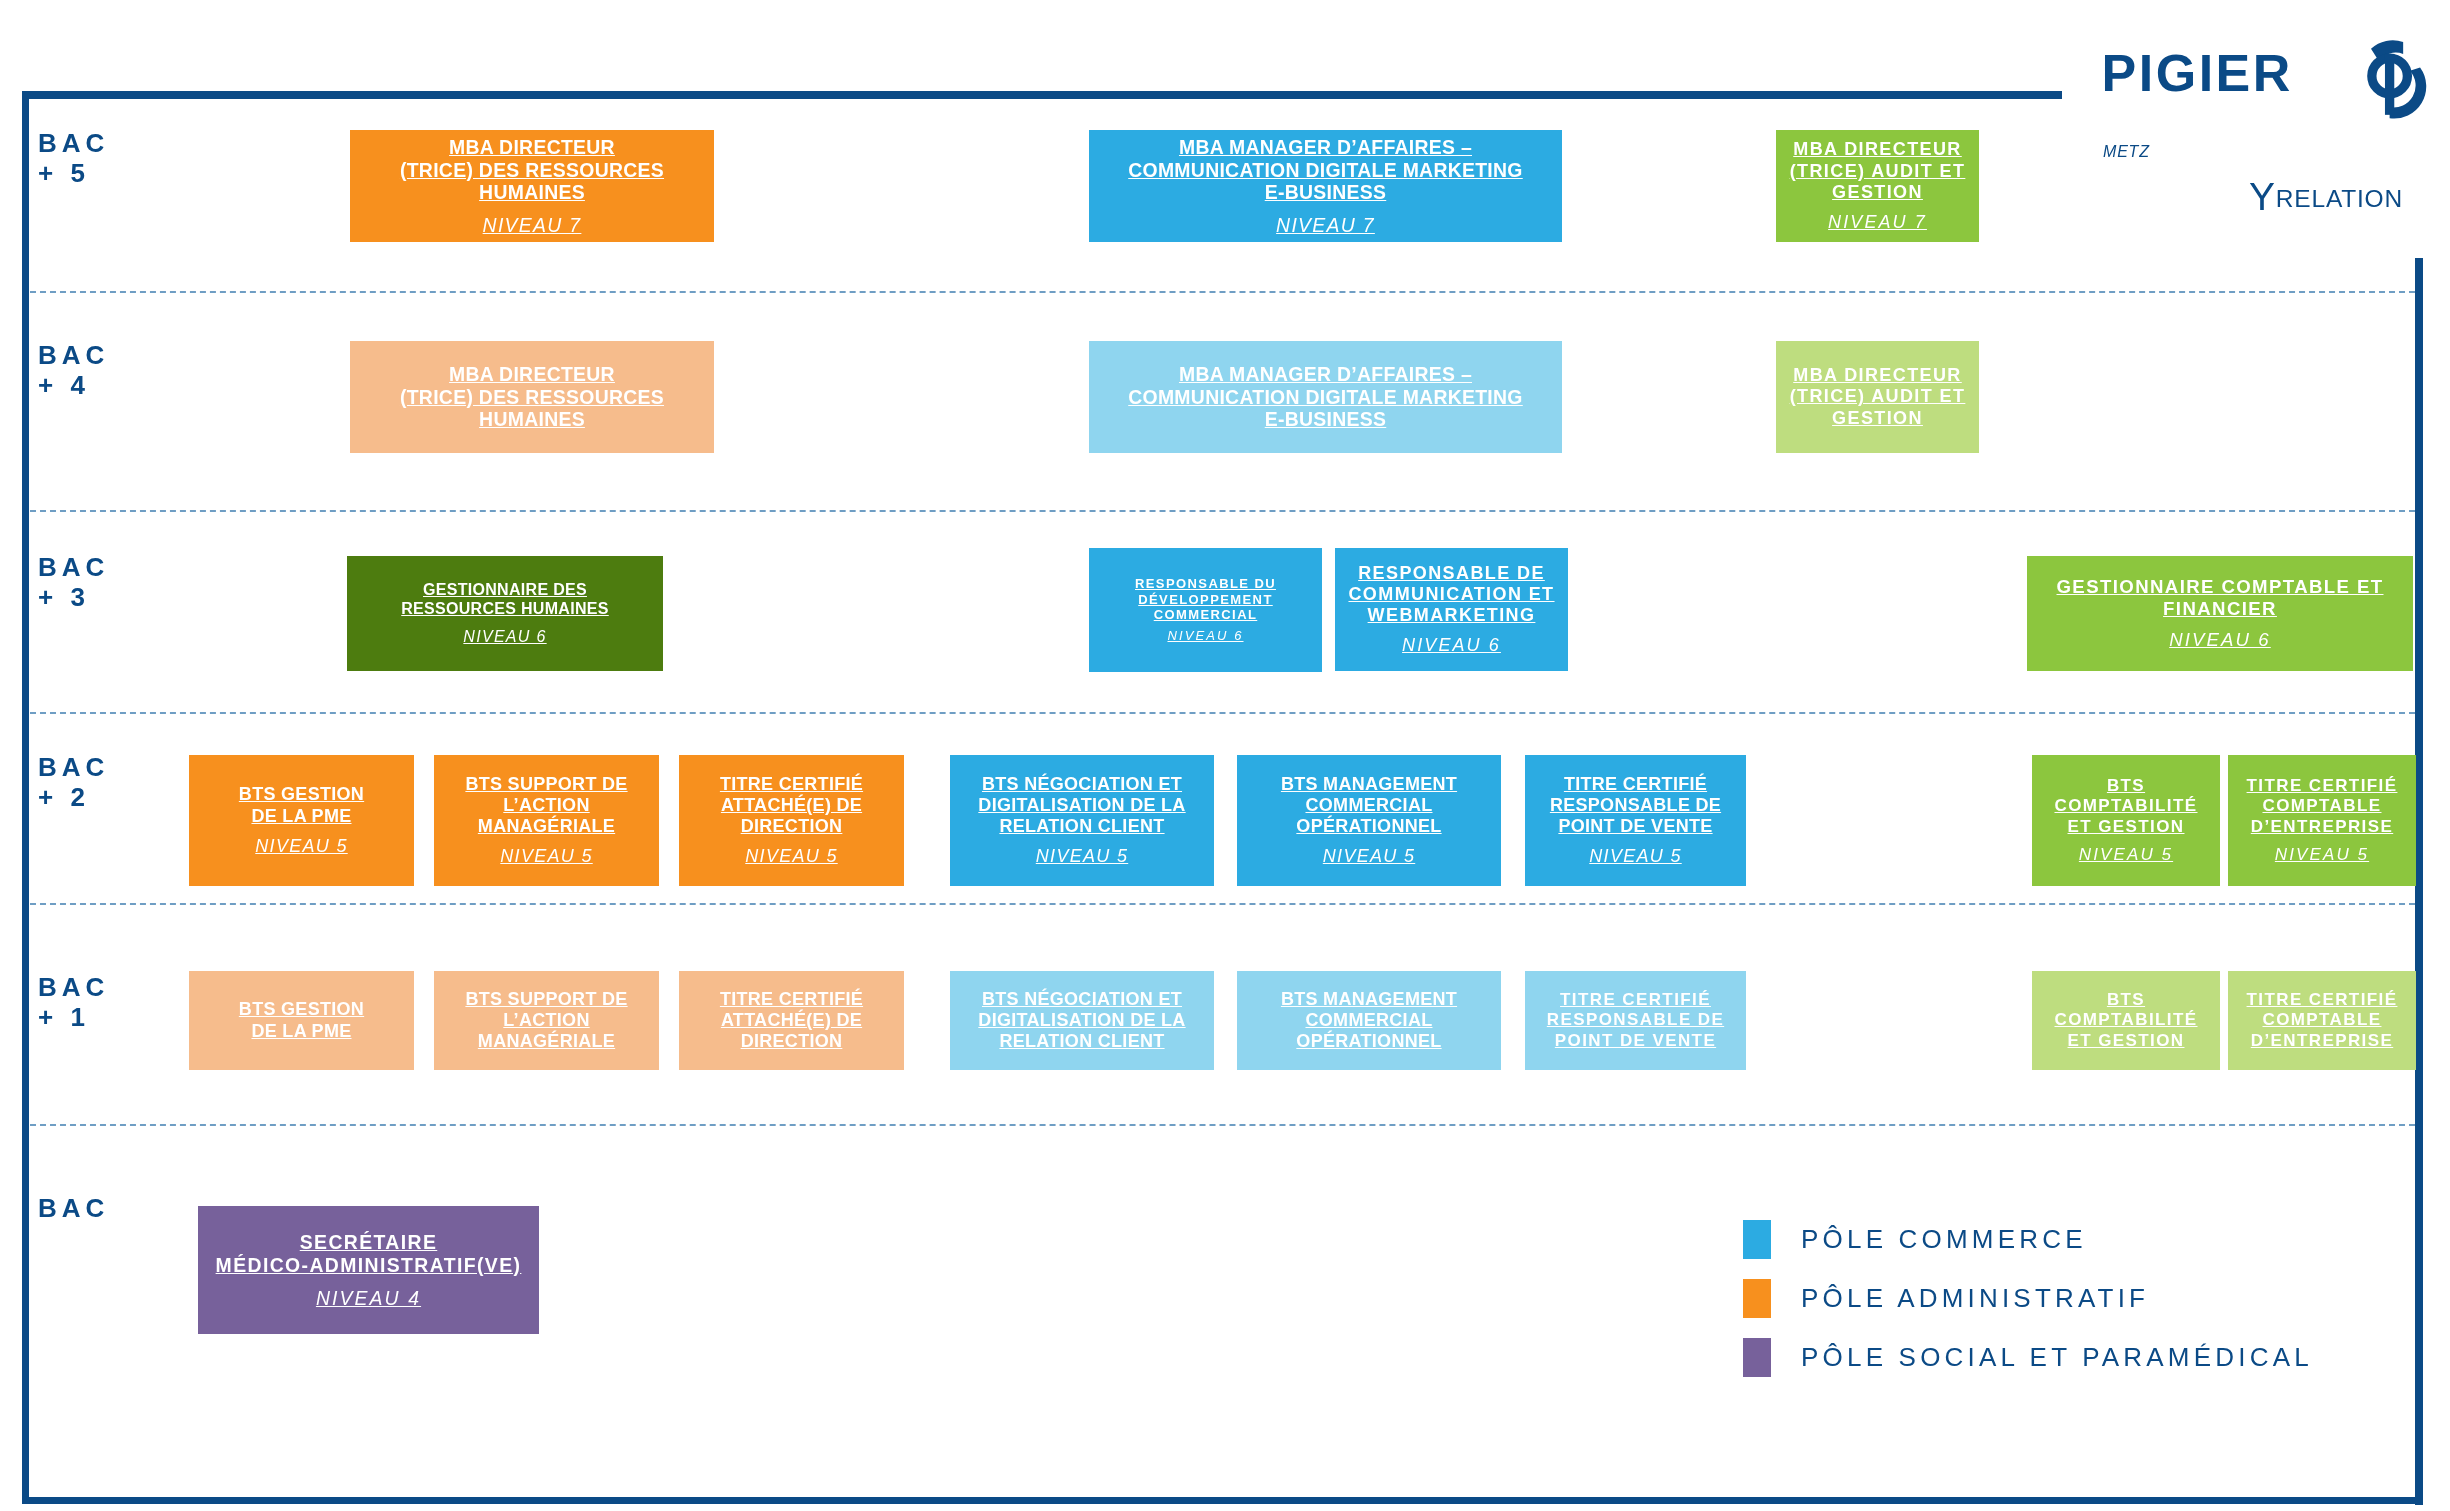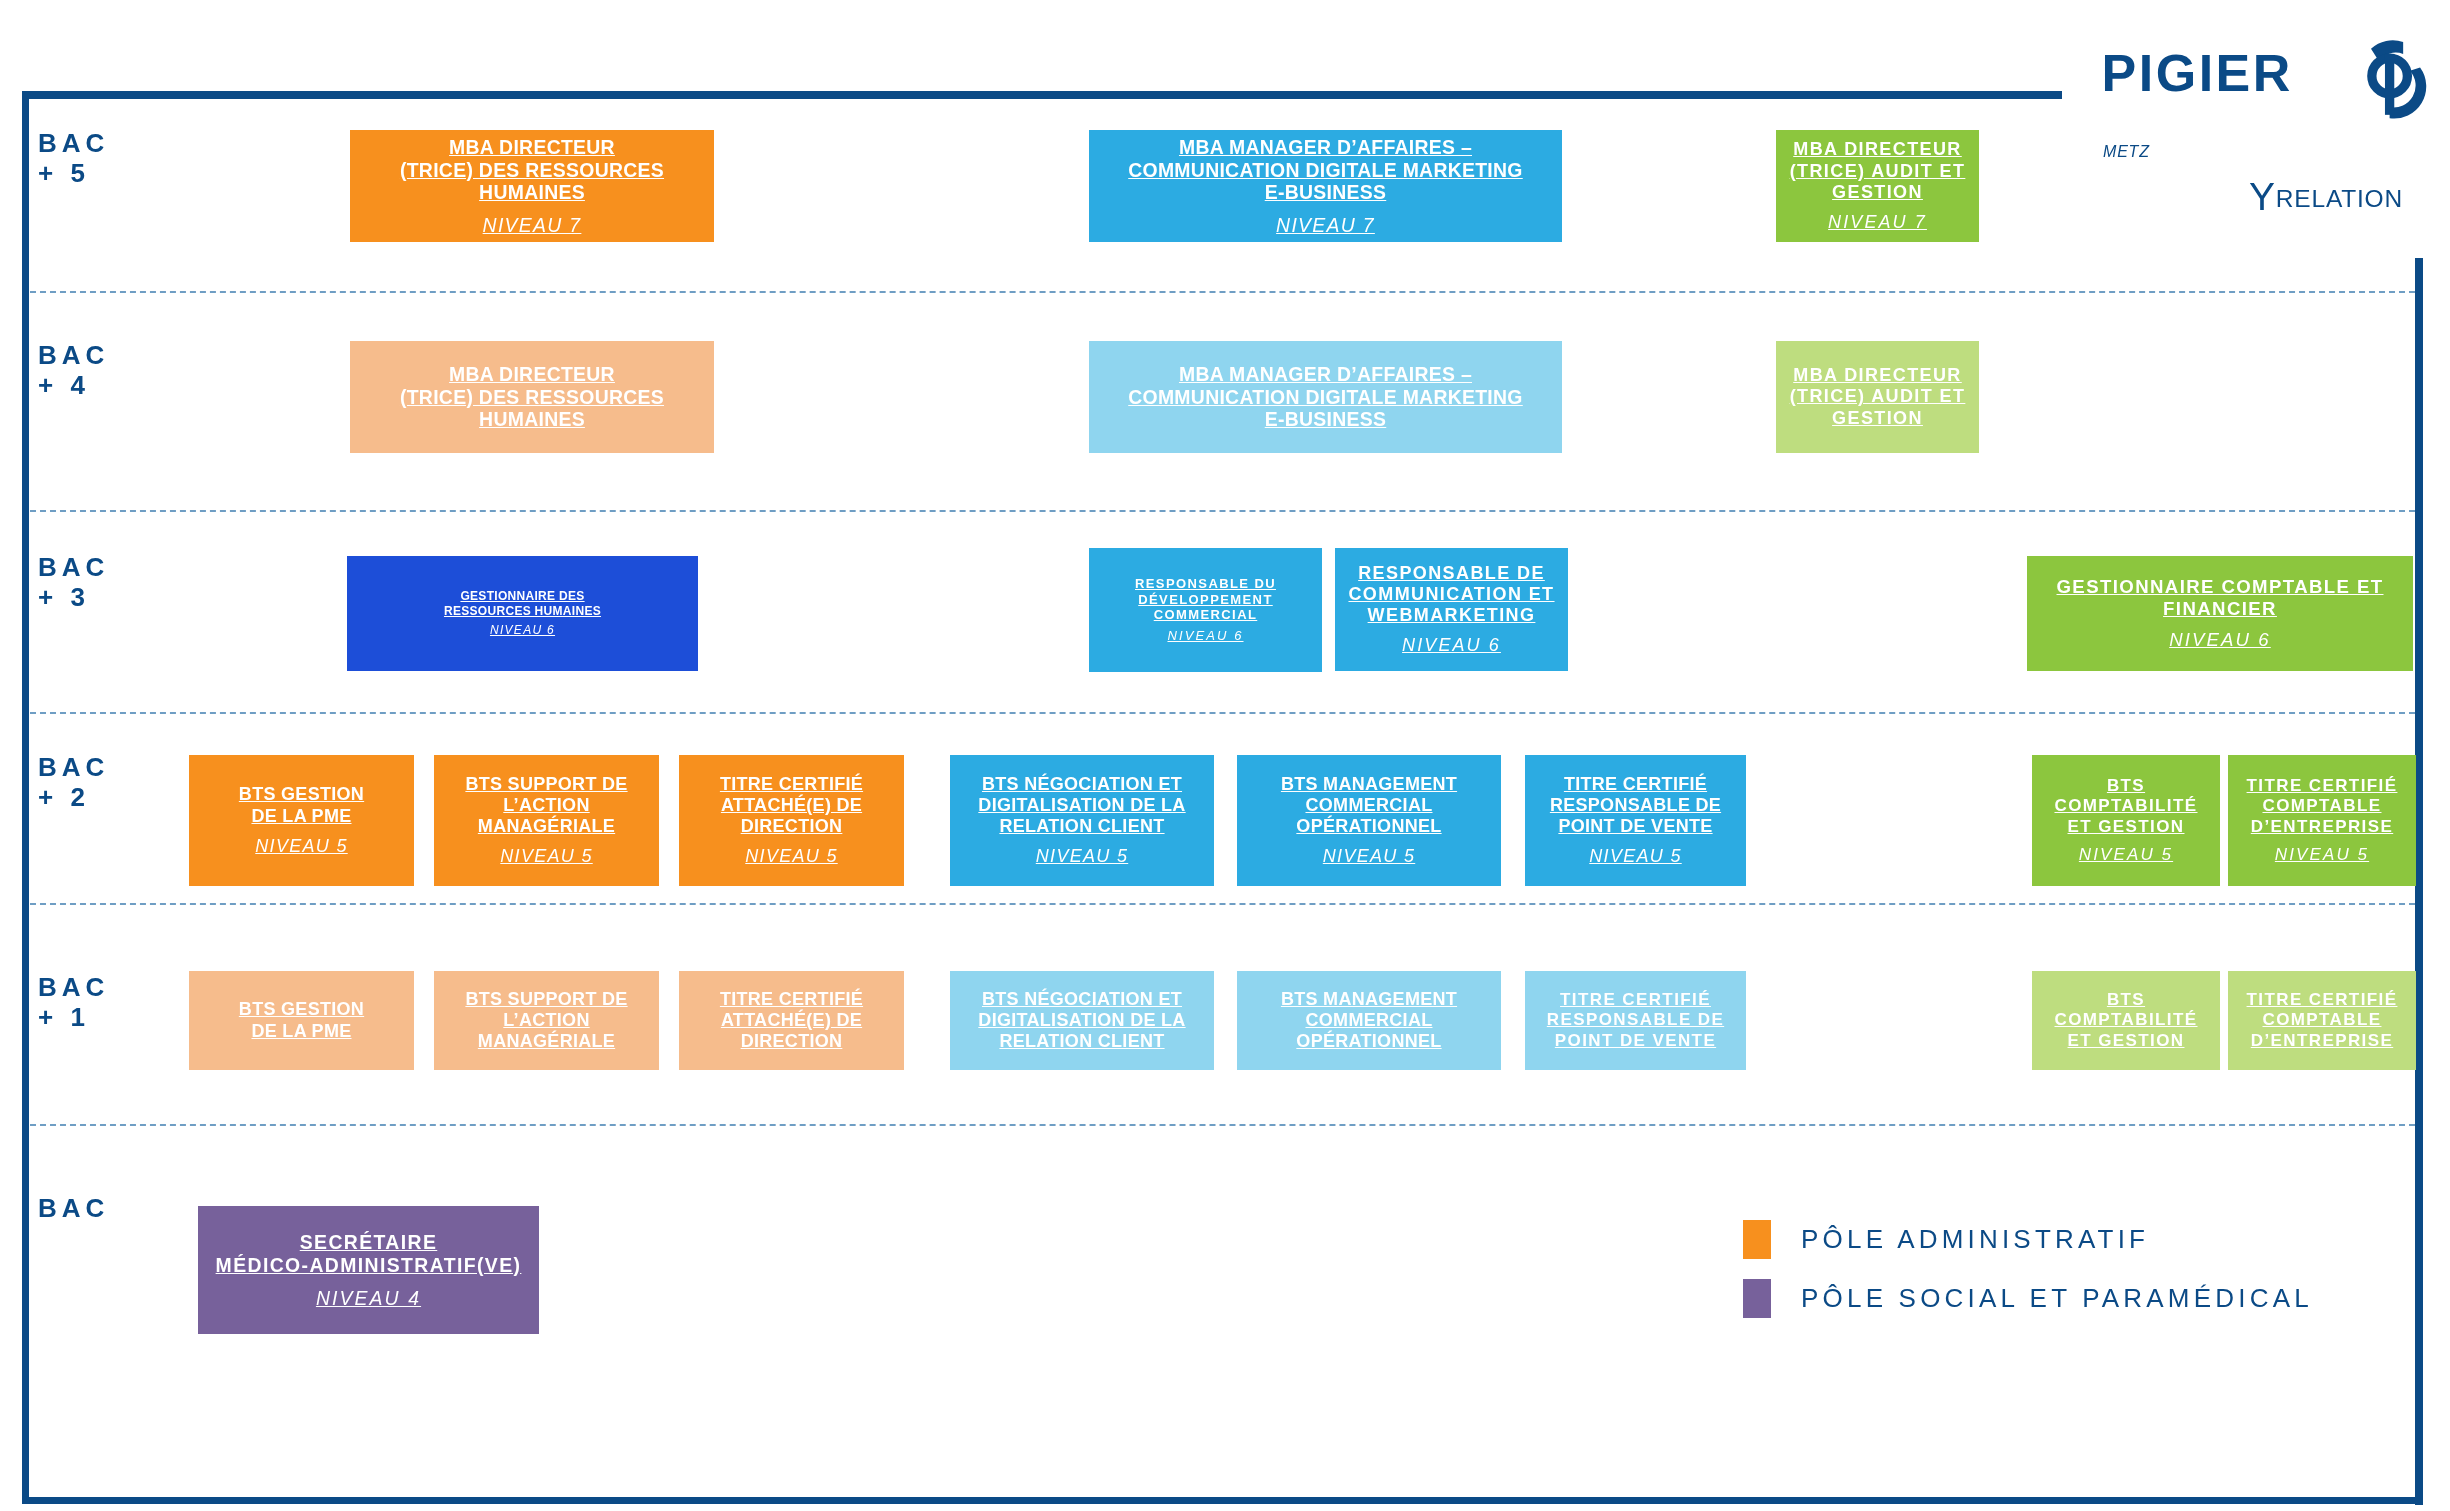--- a/index.html
+++ b/index.html
@@ -219,21 +219,21 @@
 </div>
 <div class="box fnt-cond" style="left: 1089px; top: 341px; width: 473px; height: 112px; font-size: 19.4px; background: rgb(143, 213, 239);">
   <div class="title">MBA MANAGER D’AFFAIRES –<br>COMMUNICATION DIGITALE MARKETING<br>E-BUSINESS</div>
 
 </div>
 <div class="box fnt-wide" style="left: 1776px; top: 341px; width: 203px; height: 112px; font-size: 18px; background: rgb(190, 221, 127);">
   <div class="title">MBA DIRECTEUR<br>(TRICE) AUDIT ET<br>GESTION</div>
 
 </div>
 
-<div class="box fnt-cond" style="left: 347px; top: 556px; width: 351px; height: 115px; font-size: 12px; background: #1d4ed8;">
+<div class="box fnt-cond" style="left: 347px; top: 556px; width: 316px; height: 115px; font-size: 16px; background: #4d7c0f;">
   <div class="title">GESTIONNAIRE DES<br>RESSOURCES HUMAINES</div>
   <div class="level">NIVEAU 6</div>
 </div>
 <div class="box fnt-wide" style="left: 1089px; top: 548px; width: 233px; height: 124px; font-size: 13px; background: rgb(44, 171, 226);">
   <div class="title">RESPONSABLE DU<br>DÉVELOPPEMENT<br>COMMERCIAL</div>
   <div class="level">NIVEAU 6</div>
 </div>
 <div class="box fnt-wide" style="left: 1335px; top: 548px; width: 233px; height: 123px; font-size: 18px; background: rgb(44, 171, 226);">
   <div class="title">RESPONSABLE DE<br>COMMUNICATION ET<br>WEBMARKETING</div>
   <div class="level">NIVEAU 6</div>
@@ -308,20 +308,24 @@
   <div class="title">TITRE CERTIFIÉ<br>COMPTABLE<br>D’ENTREPRISE</div>
 
 </div>
 
 <div class="box fnt-wide" style="left: 198px; top: 1206px; width: 341px; height: 128px; font-size: 19.4px; background: rgb(119, 97, 155);">
   <div class="title">SECRÉTAIRE<br>MÉDICO-ADMINISTRATIF(VE)</div>
   <div class="level">NIVEAU 4</div>
 </div>
 
 <div id="legend">
+  <div class="legend-item">
+    <span class="legend-swatch" style="background: rgb(44, 171, 226);"></span>
+    <span class="legend-label">PÔLE COMMERCE</span>
+  </div>
   <div class="legend-item">
     <span class="legend-swatch" style="background: rgb(247, 144, 30);"></span>
     <span class="legend-label">PÔLE ADMINISTRATIF</span>
   </div>
   <div class="legend-item">
     <span class="legend-swatch" style="background: rgb(119, 97, 155);"></span>
     <span class="legend-label">PÔLE SOCIAL ET PARAMÉDICAL</span>
   </div>
 </div>
 

